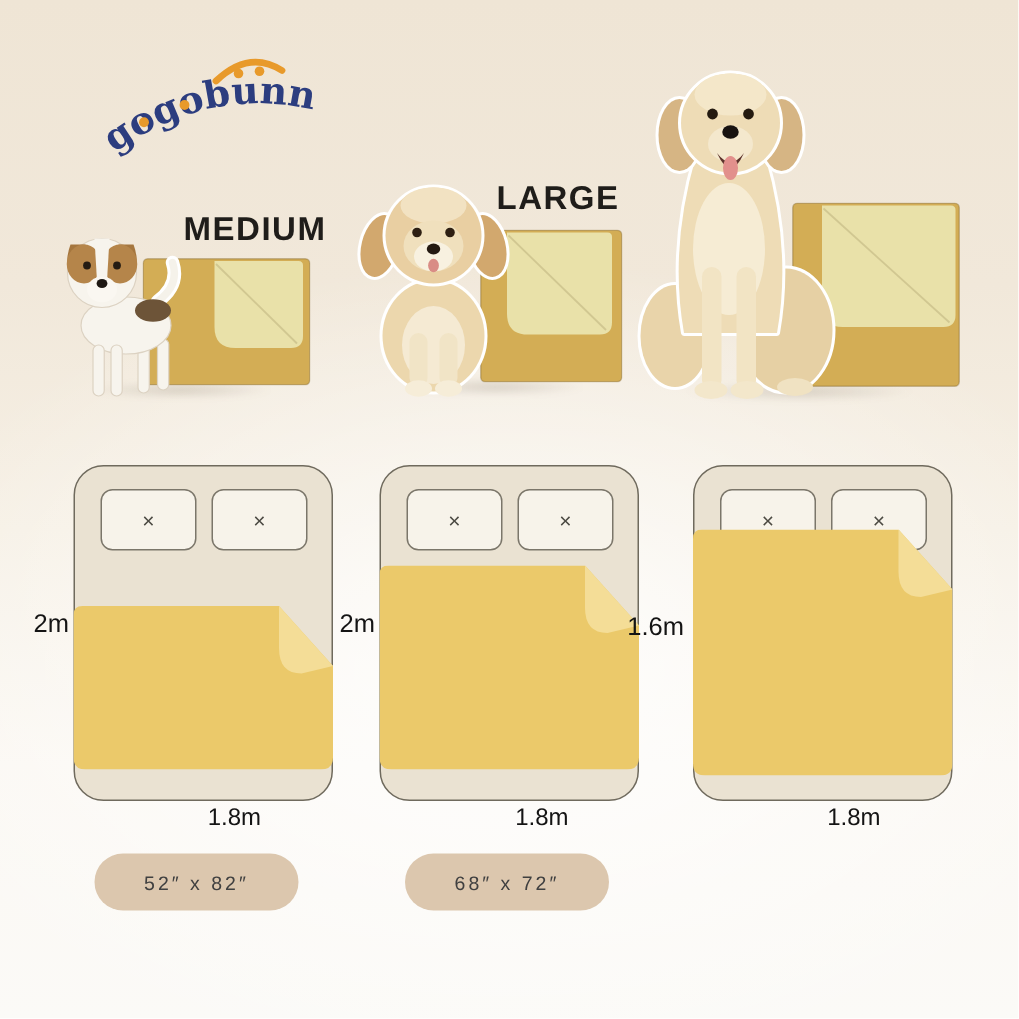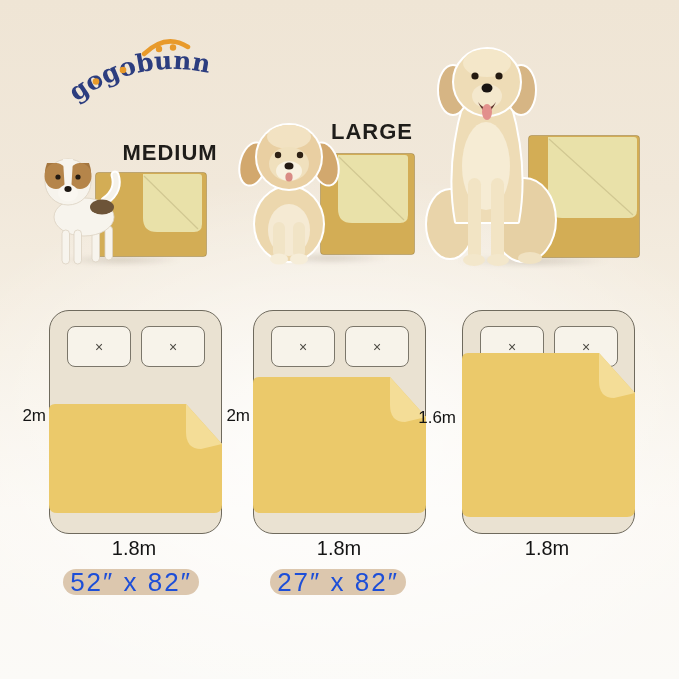--- a/index.html
+++ b/index.html
@@ -26,25 +26,25 @@
   }
   .pillow{
     position:absolute;top:15px;width:62px;height:39px;
     background:#f7f3ea;border:1.2px solid #7b766a;border-radius:8px;
     display:flex;align-items:center;justify-content:center;
     color:#4c4a43;font-size:14px;line-height:1;
   }
   .pillow.p1{left:17px;} .pillow.p2{left:91px;}
   .dim-label{position:absolute;font-size:17px;color:#141414;}
   .dim-label.len{width:50px;text-align:right;}
-  .dim-label.wid{width:80px;text-align:center;font-size:20px;}
+  .dim-label.wid{width:80px;text-align:right;font-size:16px;}
   .badge{
-    position:absolute;height:26px;border-radius:19px;background:#dcc7ae;
+    position:absolute;height:38px;border-radius:19px;background:#dcc7ae;
     display:flex;align-items:center;justify-content:center;
-    font-size:26px;letter-spacing:2px;color:#1d4ed8;
+    font-size:13px;letter-spacing:2px;color:#404040;
   }
 </style>
 </head>
 <body>
 
 <div id="stage">
 
   <svg class="logo" style="left:58px;top:36px" width="165" height="85" viewBox="0 0 165 85">
     <defs>
         <path id="logoArc" d="M 18 66 Q 82 20 154 38" fill="none"></path>
@@ -186,15 +186,15 @@
     </div>
     <svg class="bed-blanket" style="left:-1.4px;top:42px" width="173" height="164" viewBox="0 0 173 164">
       <path d="M 6 0 L 137 0 L 173 40 L 173 156 Q 173 164 165 164 L 8 164 Q 0 164 0 156 L 0 6 Q 0 0 6 0 Z" fill="#ebc96a"></path>
       <path d="M 137 0 L 173 40 L 152 45 Q 137 45 137 28 Z" fill="#f4dd97"></path>
     </svg>
   </div>
   <div class="dim-label len" style="left:406px;top:408px">1.6m</div>
   <div class="dim-label wid" style="left:507px;top:537px">1.8m</div>
 
   <div class="badge" style="left:63px;top:569px;width:136px">52″ x 82″</div>
-  <div class="badge" style="left:270px;top:569px;width:136px">27″ x 82″</div>
+  <div class="badge" style="left:270px;top:569px;width:136px">68″ x 72″</div>
 
 </div>
 
 </body></html>

